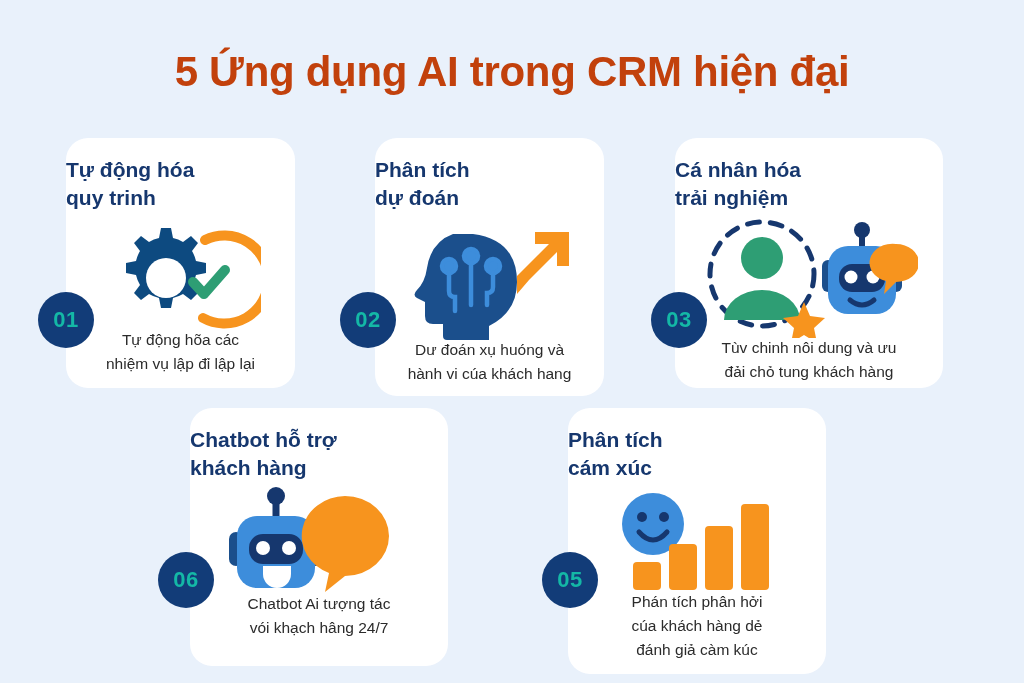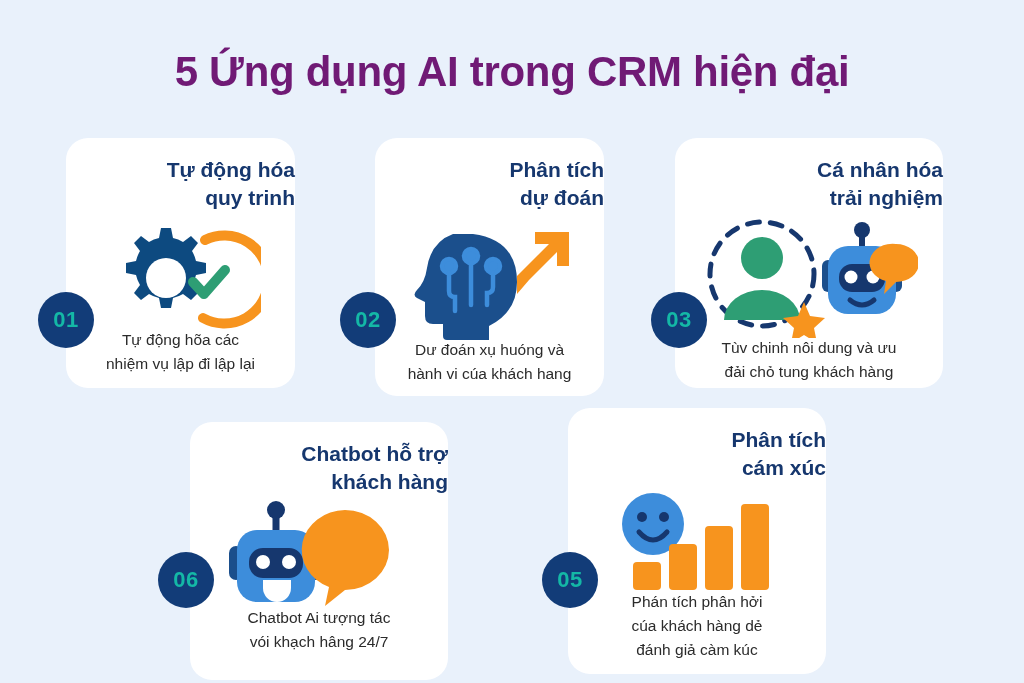--- a/index.html
+++ b/index.html
@@ -22,37 +22,37 @@
 
   
   .page-title {
     position: absolute;
     left: 0;
     top: 48px;
     width: 1024px;
     text-align: center;
     font-size: 42px;
     font-weight: bold;
-    color: #701a75;
+    color: #c2410c;
     letter-spacing: -0.3px;
     white-space: nowrap;
   }
 
   
   .card {
     position: absolute;
     background: #ffffff;
     border-radius: 22px;
     box-sizing: border-box;
   }
   .card-title {
     position: absolute;
     left: 0;
     width: 100%;
-    text-align: right;
+    text-align: left;
     font-size: 21px;
     font-weight: bold;
     color: #16376e;
     line-height: 1.33;
     white-space: pre-line;
   }
   .card-desc {
     position: absolute;
     left: 0;
     width: 100%;
@@ -85,21 +85,21 @@
     align-items: center;
     justify-content: center;
     z-index: 5;
     letter-spacing: 0.5px;
   }
 
   
   #card-1 { left: 66px;  top: 138px; width: 229px; height: 250px; }
   #card-2 { left: 375px; top: 138px; width: 229px; height: 258px; }
   #card-3 { left: 675px; top: 138px; width: 268px; height: 250px; padding-left: 12px; }
-  #card-4 { left: 190px; top: 408px; width: 258px; height: 258px; margin-top: 14px; }
+  #card-4 { left: 190px; top: 408px; width: 258px; height: 258px; }
   #card-5 { left: 568px; top: 408px; width: 258px; height: 266px; }
 
   #card-1 .card-title { top: 18px; }
   #card-2 .card-title { top: 18px; }
   #card-3 .card-title { top: 18px; }
   #card-4 .card-title { top: 18px; }
   #card-5 .card-title { top: 18px; }
 
   #card-1 .card-icon { top: 82px; height: 112px; }
   #card-2 .card-icon { top: 82px; height: 120px; }

